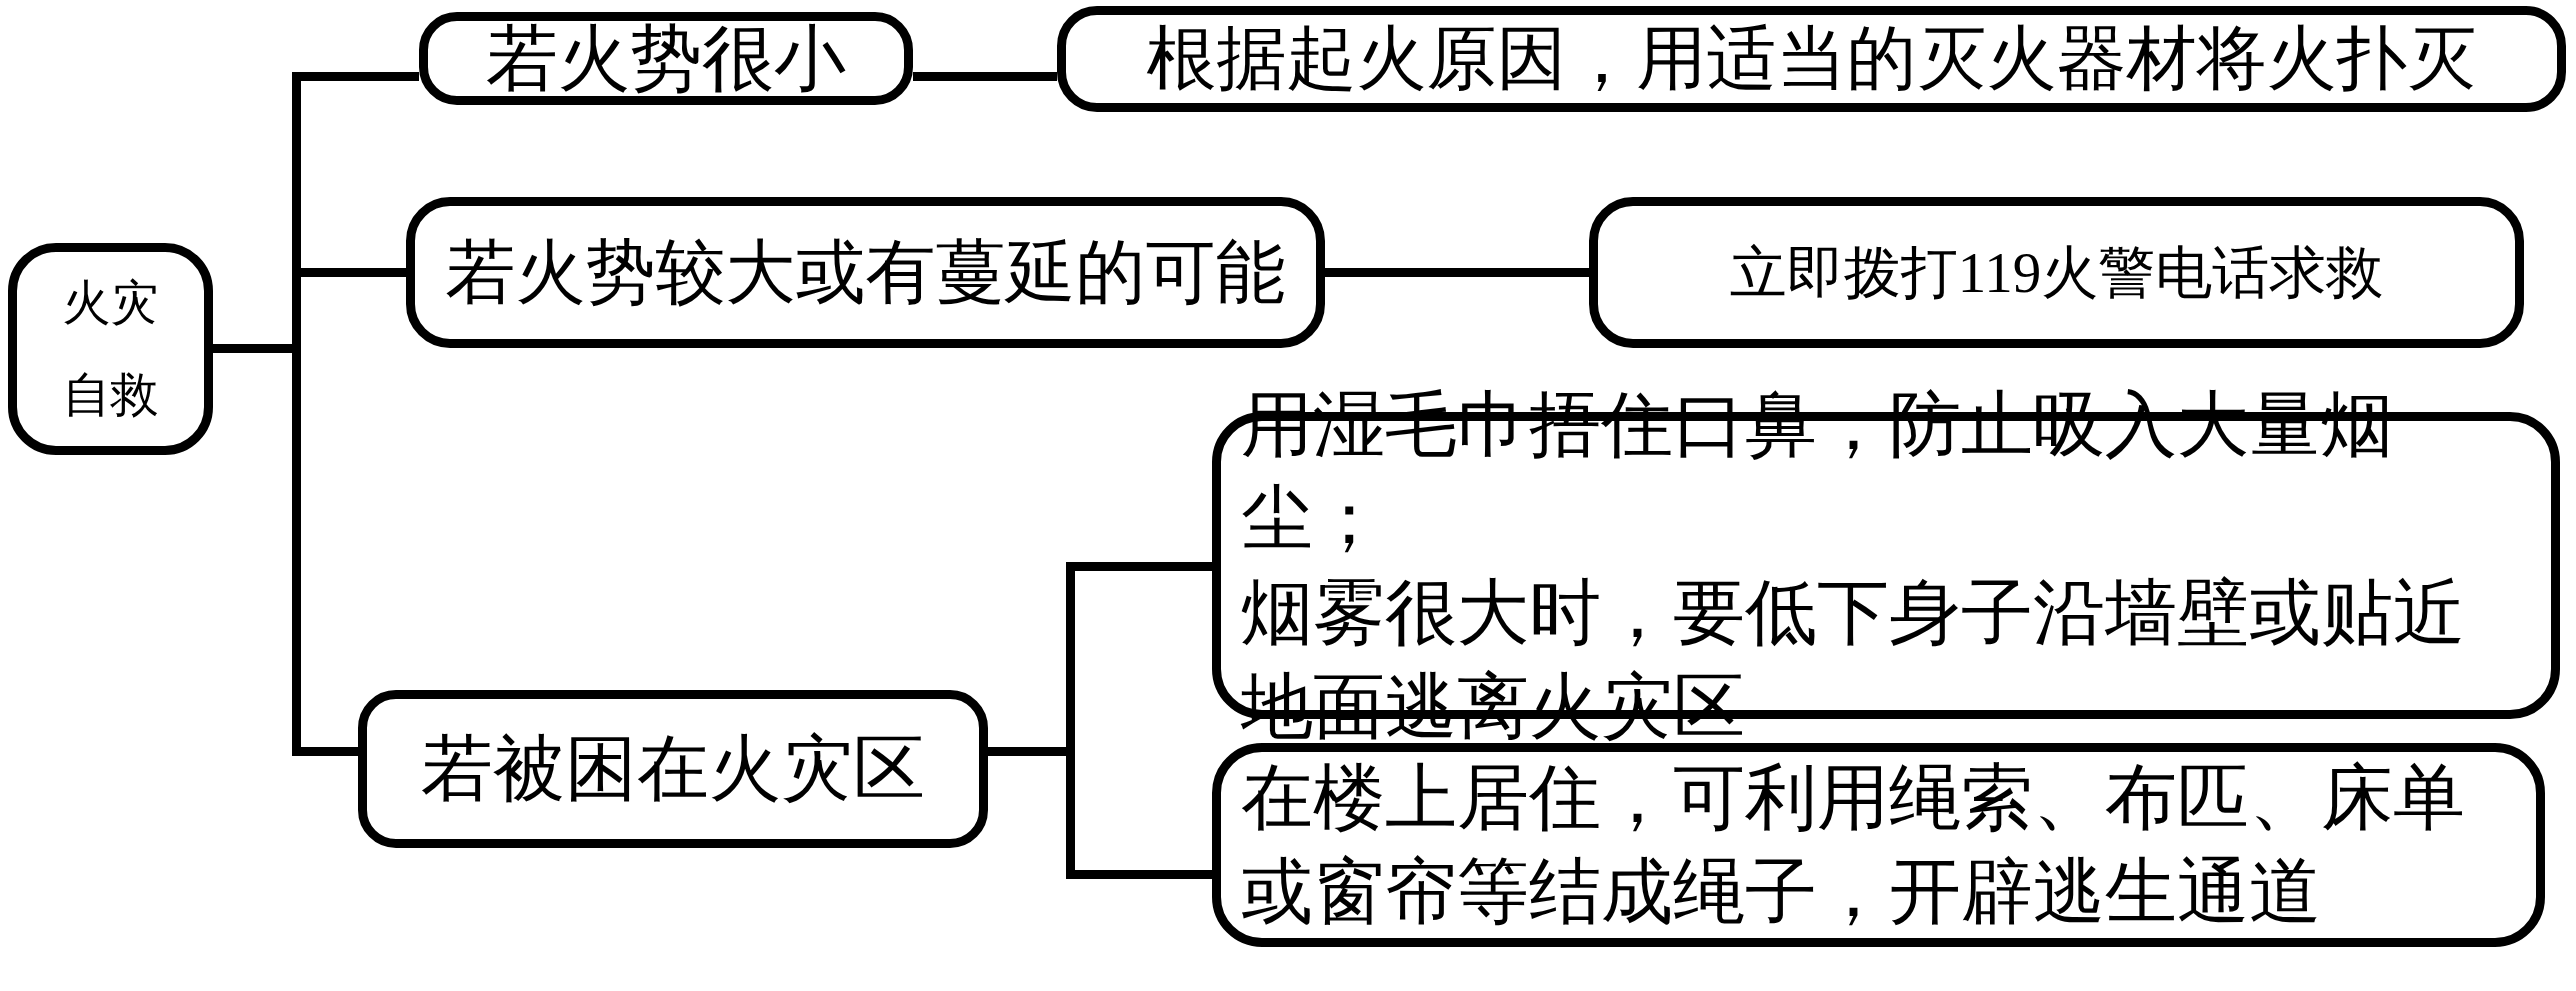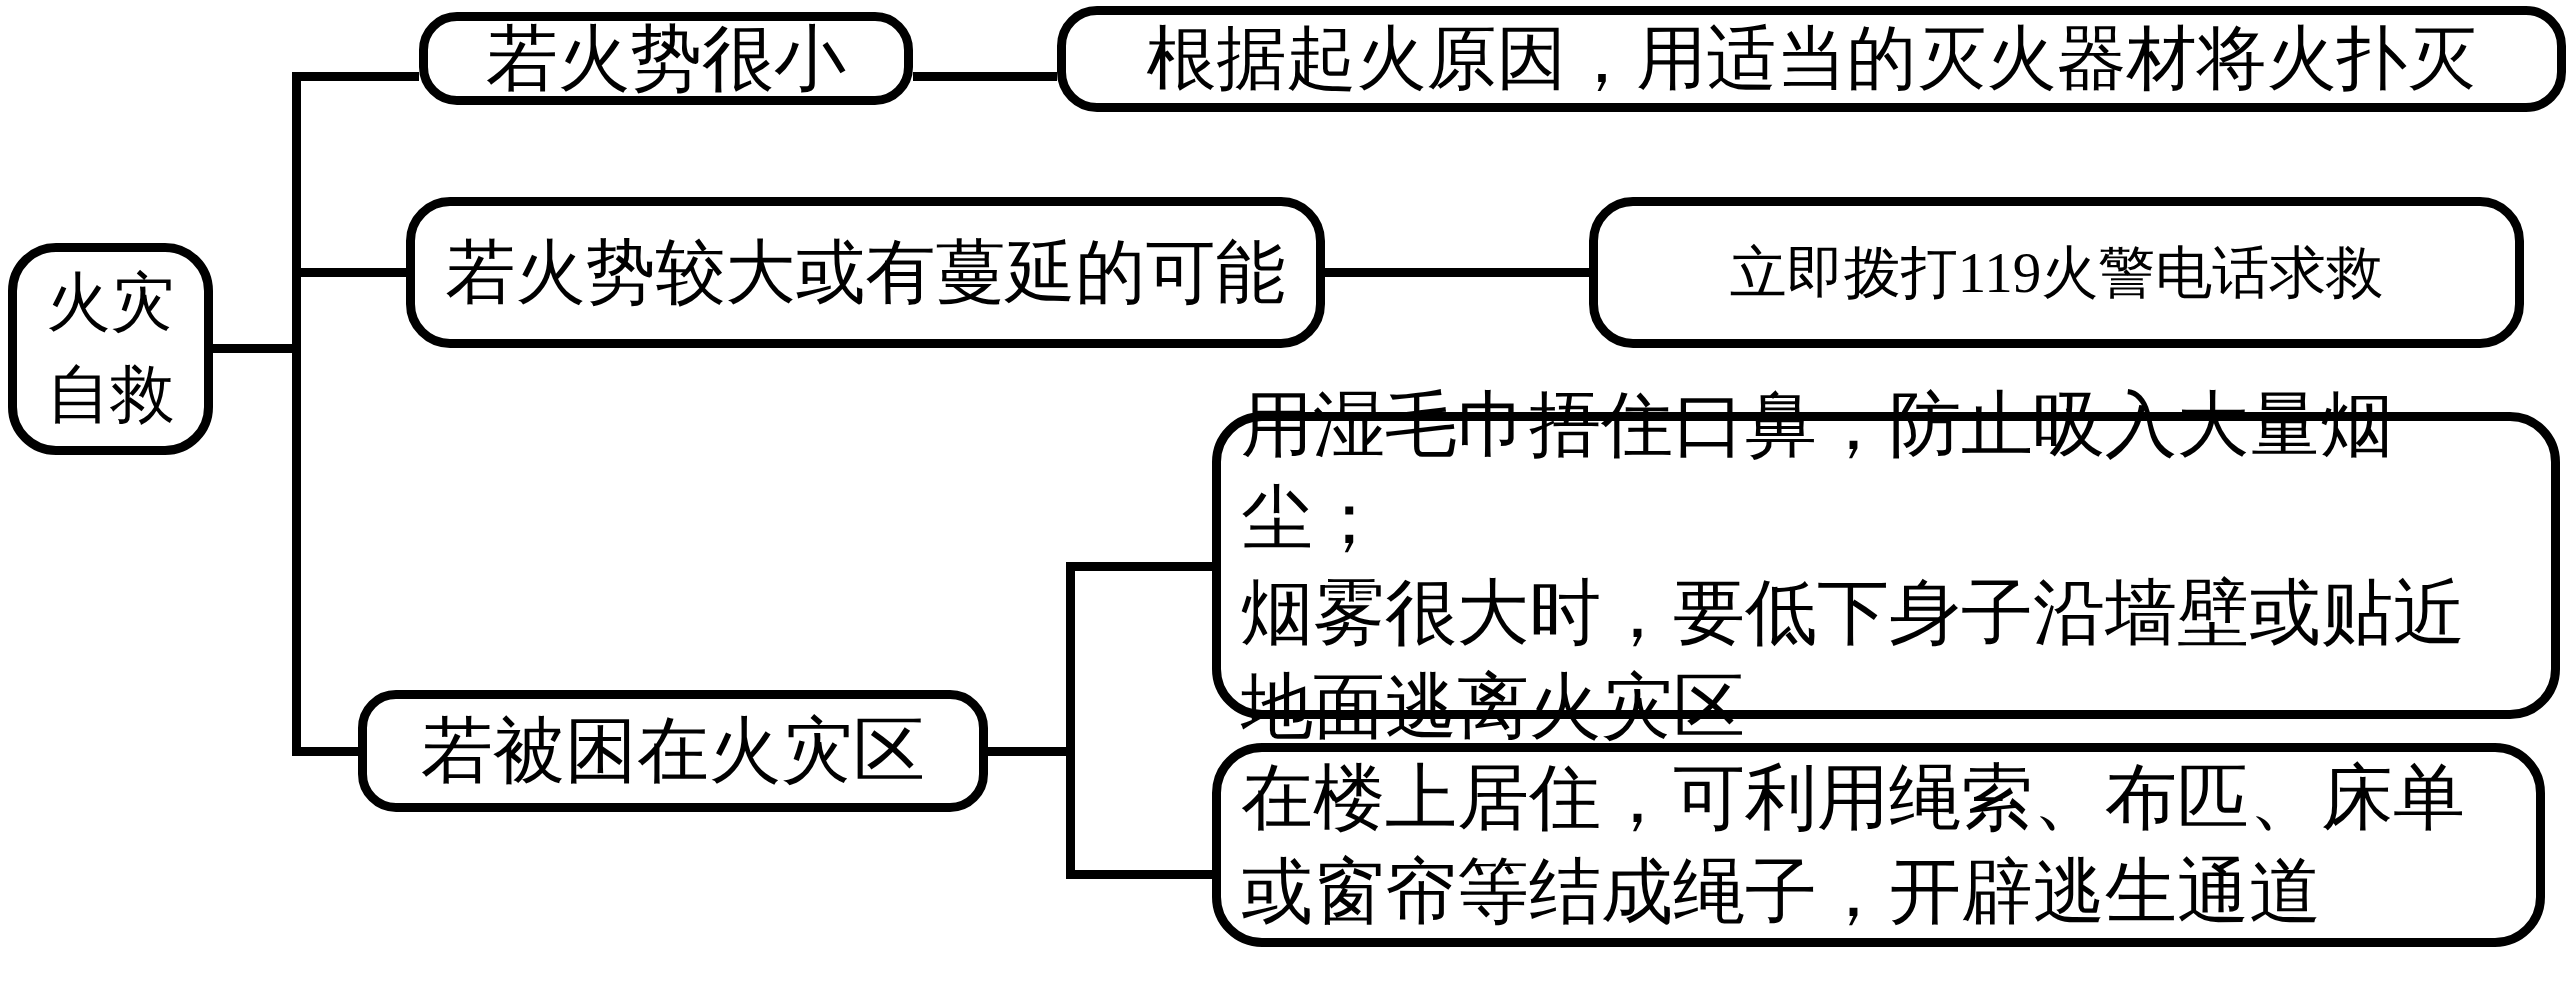--- a/index.html
+++ b/index.html
@@ -29,26 +29,26 @@
     justify-content:flex-start;
     text-align:left;
     padding:4px 20px;
     line-height:94px;
   }
   .line{
     position:absolute;
     background:#000;
   }
   
-  #root      {left:8px;    top:243px; width:205px;  height:212px; border-radius:48px; font-size:64px; line-height:92px;}
+  #root      {left:8px;    top:243px; width:205px;  height:212px; border-radius:48px; font-size:48px; line-height:92px;}
   #cond1     {left:419px;  top:12px;  width:494px;  height:93px; border-radius:38px;}
   #act1      {left:1057px; top:6px;   width:1509px; height:106px; border-radius:40px; font-size:70px;}
   #cond2     {left:406px;  top:197px; width:919px;  height:151px; border-radius:44px; font-size:70px;}
   #act2      {left:1589px; top:197px; width:935px;  height:151px; border-radius:44px; font-size:57px;}
-  #cond3     {left:358px;  top:690px; width:630px;  height:122px; border-radius:38px;}
+  #cond3     {left:358px;  top:690px; width:630px;  height:158px; border-radius:38px;}
   #act3a     {left:1212px; top:412px; width:1348px; height:307px; border-radius:50px;}
   #act3b     {left:1212px; top:743px; width:1333px; height:204px; border-radius:50px;}
   
   #trunk     {left:292px;  top:72px;  width:9px;   height:684px;}
   #ln-root   {left:213px;  top:344px; width:88px;  height:9px;}
   #ln-b1a    {left:292px;  top:72px;  width:127px; height:9px;}
   #ln-b1b    {left:913px;  top:72px;  width:144px; height:9px;}
   #ln-b2a    {left:292px;  top:268px; width:114px; height:9px;}
   #ln-b2b    {left:1324px; top:268px; width:265px; height:9px;}
   #ln-b3a    {left:292px;  top:747px; width:66px;  height:9px;}

